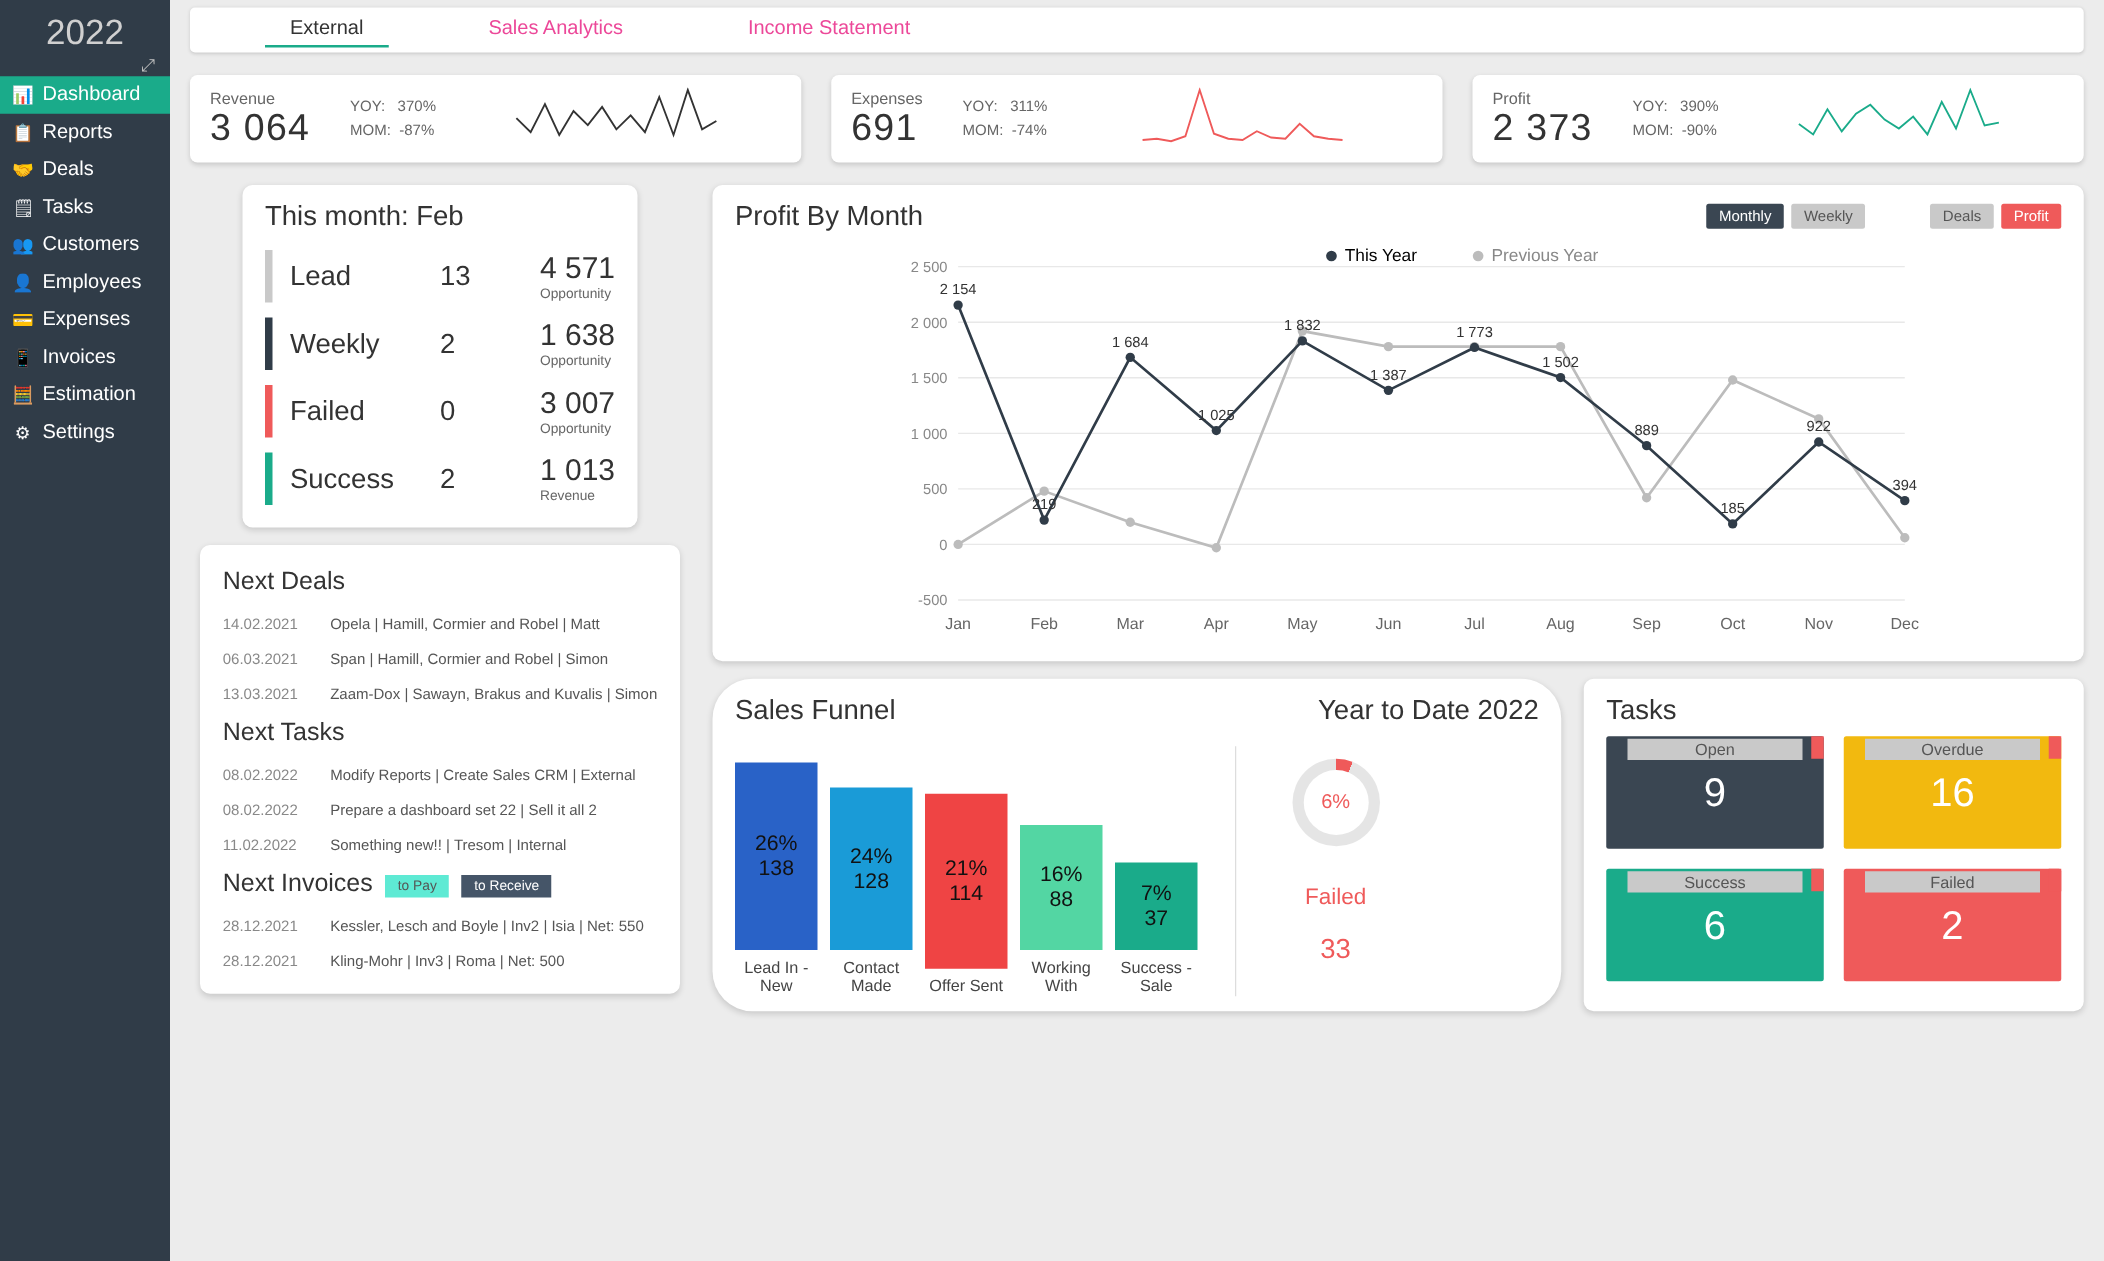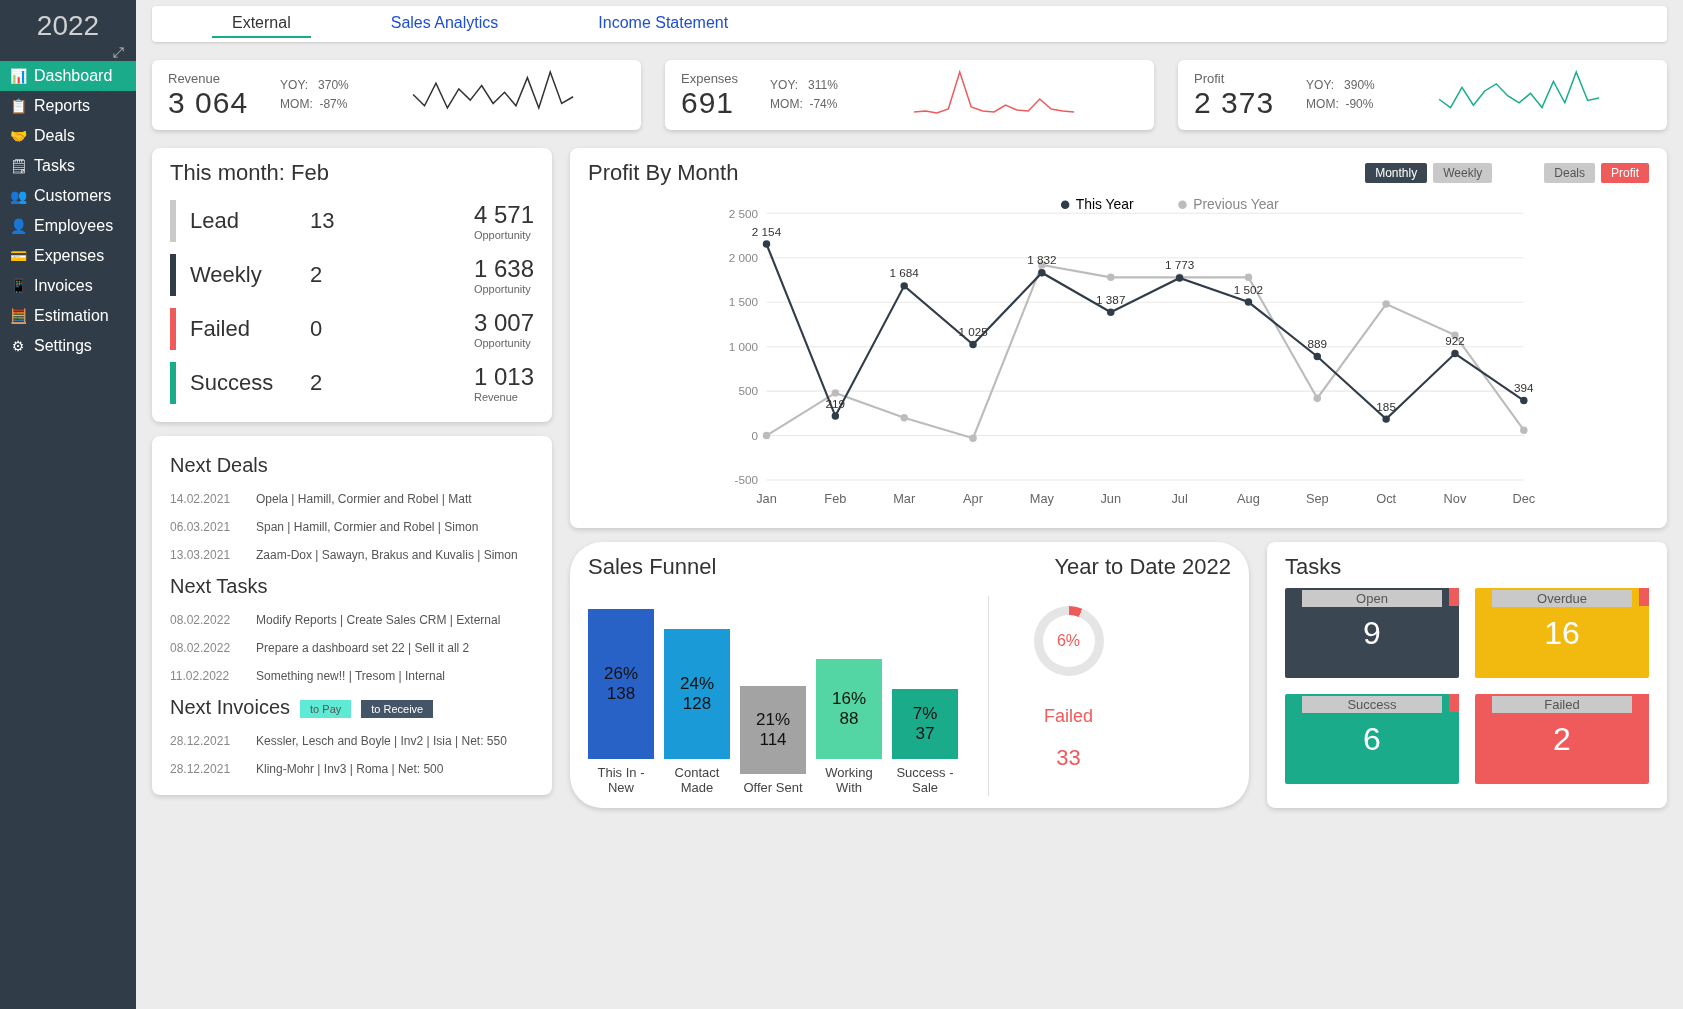--- a/index.html
+++ b/index.html
@@ -7,32 +7,32 @@
 .app { display:flex; height:100vh; width:100vw; }
 .sidebar { width:136px; background:#303c48; color:#fff; display:flex; flex-direction:column; }
 .sidebar .year { font-size:28px; text-align:center; padding:10px 0 2px; color:#d0d0d0; font-weight:300;}
 .sidebar .expand-icon { text-align:right; padding-right:12px; color:#c0c0c0; font-size:14px;}
 .nav { list-style:none; }
 .nav li { padding:6px 10px; font-size:16px; display:flex; align-items:center; gap:8px; cursor:pointer; }
 .nav li.active { background:#1aab8a; }
 .nav .ic { width:16px; display:inline-block; text-align:center; font-size:14px;}
 .main { flex:1; padding:0 16px 16px; overflow:auto; }
 .tabs { background:#fff; border-radius:4px; margin:6px 0 18px; display:flex; padding:4px 60px; box-shadow:0 1px 3px rgba(0,0,0,.15);}
-.tab { padding:4px 20px; color:#1d4ed8; font-size:16px; cursor:pointer; margin-right:60px;}
+.tab { padding:4px 20px; color:#ec4899; font-size:16px; cursor:pointer; margin-right:60px;}
 .tab.active { color:#333; border-bottom:2px solid #1aab8a; }
 .cards { display:flex; gap:24px; margin-bottom:18px;}
 .card { flex:1; background:#fff; border-radius:6px; box-shadow:0 2px 4px rgba(0,0,0,.15); padding:10px 16px; display:flex; align-items:center; gap:12px;}
 .card .left { flex:0 0 auto; }
 .card .label { font-size:13px; color:#666;}
 .card .value { font-size:30px; font-weight:400; letter-spacing:1px;}
 .card .mid { font-size:12px; color:#666; line-height:1.6; margin-left:20px;}
 .card .spark { flex:1; height:50px; }
 .row { display:flex; gap:18px; }
 .panel { background:#fff; border-radius:8px; box-shadow:0 2px 5px rgba(0,0,0,.15); padding:12px 18px; }
-.left-col { width:400px; display:flex; flex-direction:column; gap:14px;}
+.left-col { width:400px; display:flex; flex-direction:column; gap:14px;align-items:center;}
 .right-col { flex:1; display:flex; flex-direction:column; gap:14px;}
 .month-title { font-size:22px; margin-bottom:8px;}
 .stat-row { display:flex; align-items:center; padding:6px 0;}
 .stat-row .bar { width:6px; height:42px; margin-right:14px;}
 .stat-row .name { font-size:22px; width:120px;}
 .stat-row .num { font-size:22px; width:80px;}
 .stat-row .right { margin-left:auto; text-align:left;}
 .stat-row .right .big { font-size:24px;}
 .stat-row .right .small { font-size:11px; color:#666;}
 .section-h { font-size:20px; margin:6px 0 8px;}
@@ -341,28 +341,28 @@
         <div class="bottom-row">
           <div class="panel funnel-panel">
             <div class="funnel-head">
               <span>Sales Funnel</span>
               <span style="margin-left:auto">Year to Date 2022</span>
             </div>
             <div class="funnel-body">
               <div class="funnel-bars" id="funnel-bars">
                   <div class="fb-col">
                     <div class="fb-bar" style="height:150px;background:#2962c7">26%<br>138</div>
-                    <div class="fb-label">This In - New</div>
+                    <div class="fb-label">Lead In - New</div>
                   </div>
                   <div class="fb-col">
                     <div class="fb-bar" style="height:130px;background:#1a9bd7">24%<br>128</div>
                     <div class="fb-label">Contact Made</div>
                   </div>
                   <div class="fb-col">
-                    <div class="fb-bar" style="height:88px;background:#a3a3a3">21%<br>114</div>
+                    <div class="fb-bar" style="height:140px;background:#ef4444">21%<br>114</div>
                     <div class="fb-label">Offer Sent</div>
                   </div>
                   <div class="fb-col">
                     <div class="fb-bar" style="height:100px;background:#53d6a3">16%<br>88</div>
                     <div class="fb-label">Working With</div>
                   </div>
                   <div class="fb-col">
                     <div class="fb-bar" style="height:70px;background:#1aab8a">7%<br>37</div>
                     <div class="fb-label">Success - Sale</div>
                   </div>

